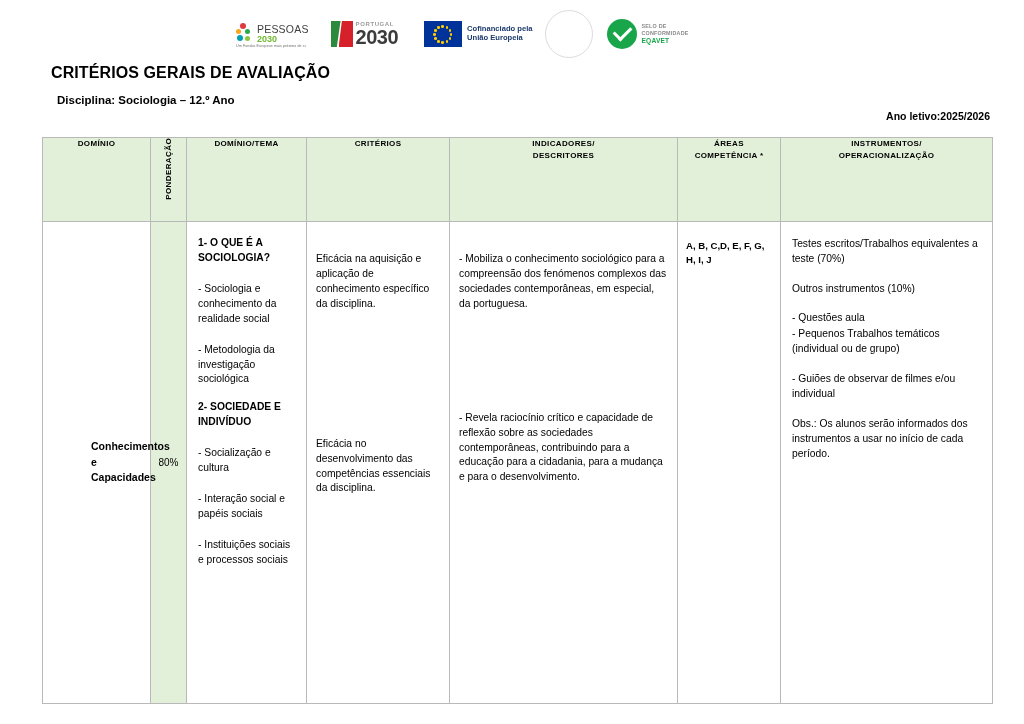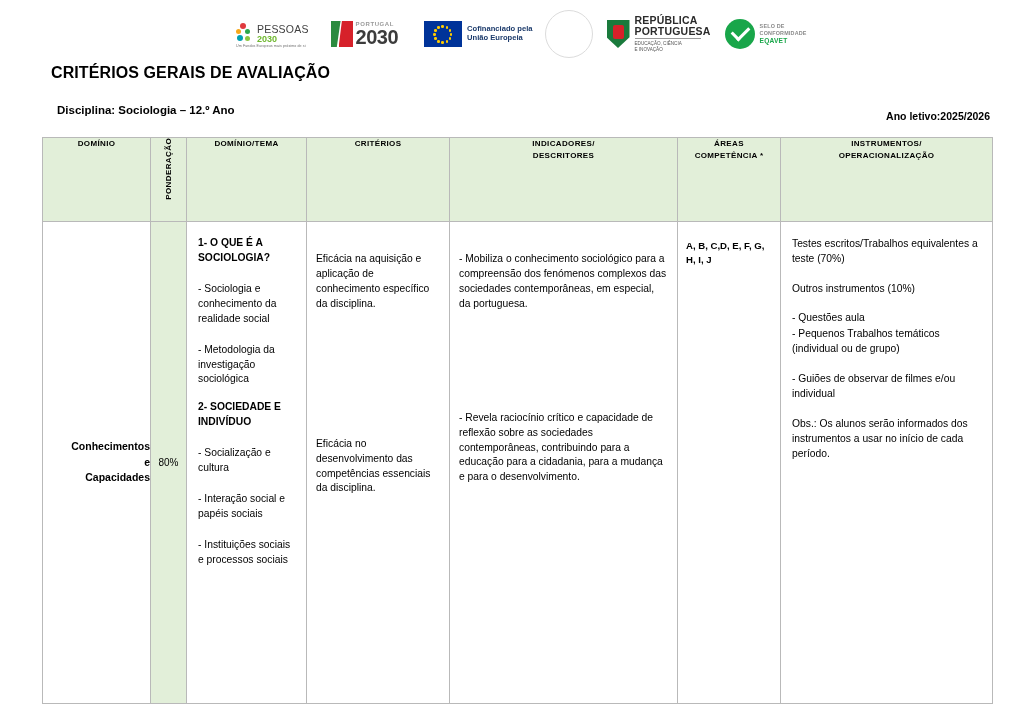--- a/index.html
+++ b/index.html
@@ -131,21 +131,21 @@
   .eq-txt .e1 { font-size:5.4px; font-weight:bold; color:#8a8a8a; letter-spacing:.2px;}
   .eq-txt .e2 { font-size:5.4px; font-weight:bold; color:#8a8a8a; letter-spacing:.2px;}
   .eq-txt .e3 { font-size:6.6px; font-weight:bold; color:#19a64a; letter-spacing:.2px;}
 
   
   .doc-title {
     position:absolute; left:51px; top:64px;
     font-size:16px; font-weight:bold; letter-spacing:.1px;
   }
   .doc-subtitle {
-    position:absolute; left:57px; top:104px;
+    position:absolute; left:57px; top:94px;
     font-size:11.5px; font-weight:bold;
   }
   .school-year {
     position:absolute; right:34px; top:110px;
     font-size:10.5px; font-weight:bold;
   }
 
   
   .crit-table {
     position:absolute; left:42px; top:137px;
@@ -183,22 +183,22 @@
   col.w-dominio { width: 108px; }
   col.w-pond    { width: 36px; }
   col.w-tema    { width: 120px; }
   col.w-crit    { width: 143px; }
   col.w-ind     { width: 228px; }
   col.w-areas   { width: 103px; }
   col.w-instr   { width: 212px; }
 
   tbody td { height: 482px; background:#fff; }
   td.cell-dominio {
-    vertical-align: middle; text-align:right;
-    font-size: 10.5px; font-weight: bold; line-height:1.5;
+    vertical-align: middle; text-align:left;
+    font-size: 10.5px; font-weight: bold; line-height:1.5;padding-left:48px;
   }
   td.cell-pond {
     background:#e2efd9;
     vertical-align: middle; text-align:center;
     font-size: 10px; font-weight: normal;
   }
   .cellbox { padding: 14px 9px 10px 9px; font-size:10.3px; line-height:1.45; }
   .cellbox.tema  { padding-left: 11px; }
   .cellbox p { margin: 16px 0 13px 0; }
   .cellbox .hd { font-weight: bold; margin: 0 0 13px 0; }
@@ -266,33 +266,20 @@
 
     <div class="logo logo-seal">
       <div class="seal-circle">
         
         
         
         
       </div>
     </div>
 
-    <div class="logo logo-rp">
-      <div class="rp-shield">
-        <div class="sh"></div>
-          <div class="in"></div>
-      </div>
-      <div class="rp-txt">
-        <div class="r1">REPÚBLICA</div>
-        <div class="r2">PORTUGUESA</div>
-        <div class="rp-rule"></div>
-        <div class="r3">EDUCAÇÃO, CIÊNCIA</div>
-        <div class="r3">E INOVAÇÃO</div>
-      </div>
-    </div>
 
 
     <div class="logo logo-eqavet">
       <div class="eq-circle"></div>
       <div class="eq-txt">
         <div class="e1">SELO DE</div>
         <div class="e2">CONFORMIDADE</div>
         <div class="e3">EQAVET</div>
       </div>
     </div>

